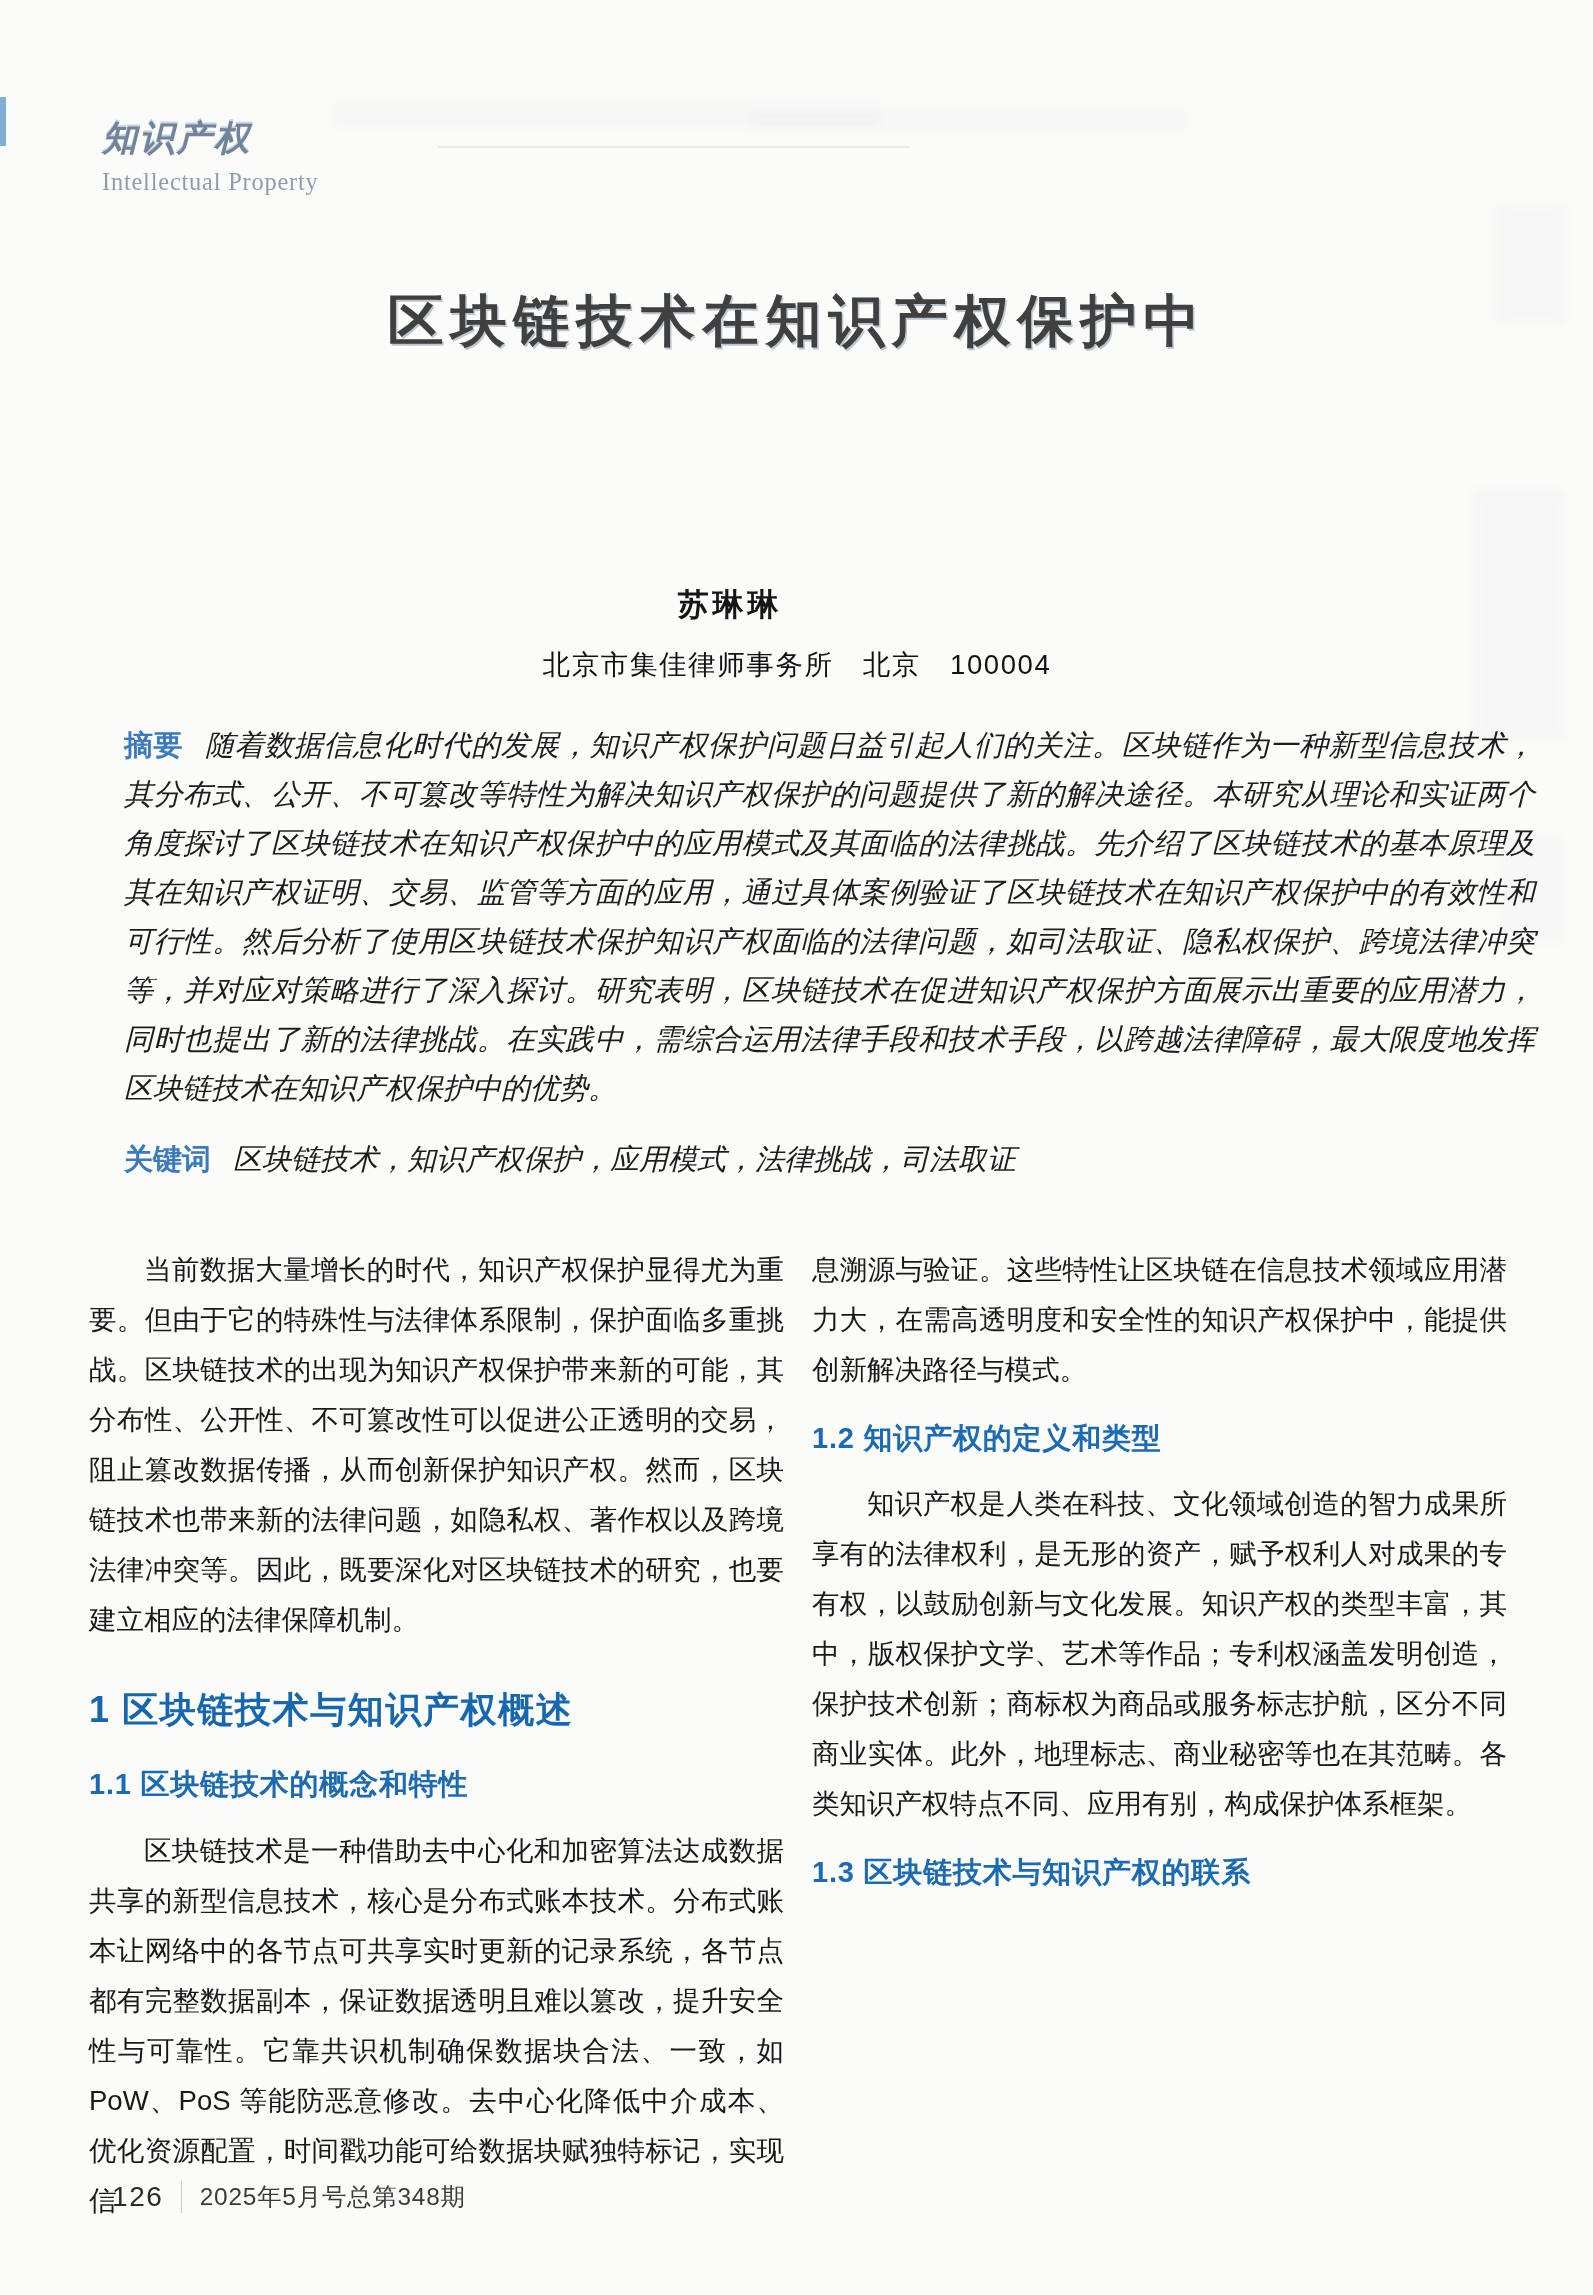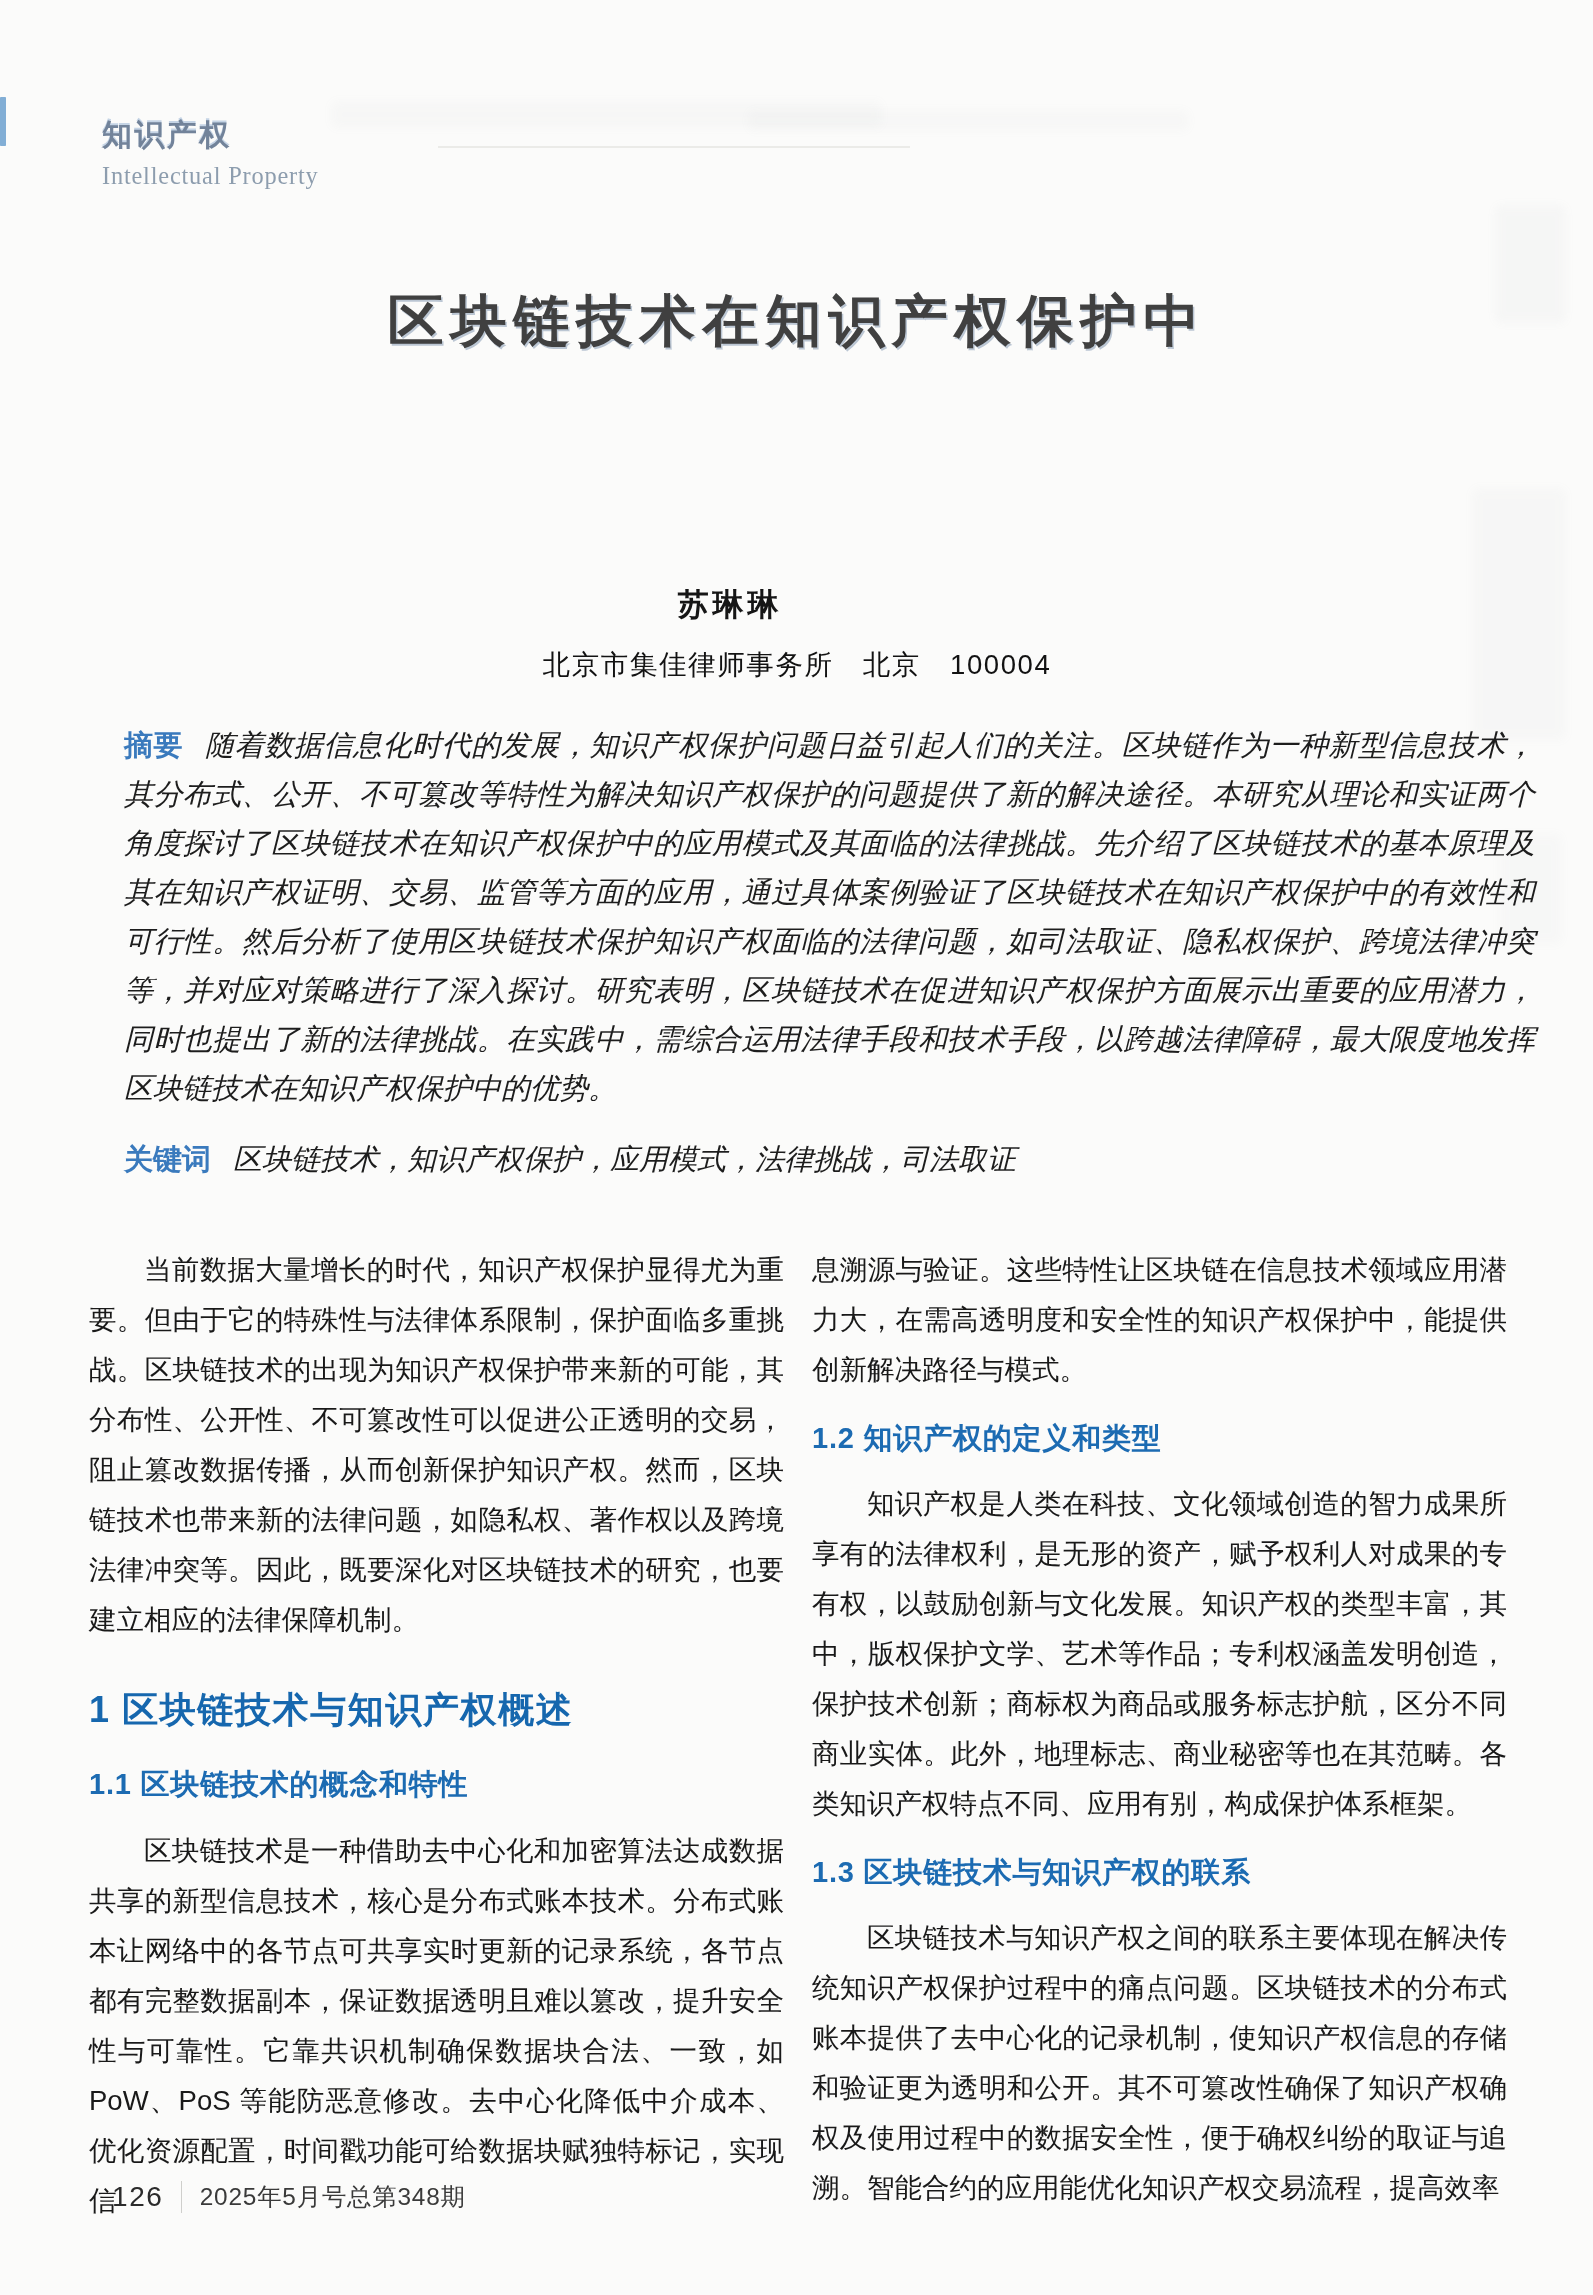--- a/index.html
+++ b/index.html
@@ -23,22 +23,23 @@
   .art-3 { left:1495px; top:205px; width:71px; height:118px; opacity:.05; }
   .art-4 { left:1472px; top:488px; width:94px; height:252px; opacity:.045; }
   .art-5 { left:1499px; top:834px; width:63px; height:110px; opacity:.04; }
   .header-rule {
     position:absolute; left:438px; top:146px; width:472px; height:1.6px;
     background:#ebebe8;
   }
   
   .journal-header { position:absolute; left:102px; top:115px; }
   .journal-cn {
-    font-size:30px; font-weight:600; letter-spacing:2.4px; color:#72839a;
+    font-size:35px; font-weight:600; letter-spacing:2.4px; color:#72839a;
     text-shadow:0 -1.6px 0 rgba(58,112,176,.28);
+    font-style:italic;
   }
   .journal-en {
     margin-top:6.3px; font-family:"Liberation Serif","DejaVu Serif",serif;
     font-size:24.4px; color:#8d9dae; letter-spacing:0.8px;
   }
   
   .title-block { position:absolute; left:0; top:266px; width:1594px; text-align:center; }
   .title-line {
     font-size:56px; font-weight:bold; color:#404040;
     letter-spacing:7px; line-height:110px;
@@ -137,21 +138,20 @@
       <div class="sec-heading">1 区块链技术与知识产权概述</div>
       <div class="sub-heading">1.1 区块链技术的概念和特性</div>
       <p class="body-p">区块链技术是一种借助去中心化和加密算法达成数据共享的新型信息技术，核心是分布式账本技术。分布式账本让网络中的各节点可共享实时更新的记录系统，各节点都有完整数据副本，保证数据透明且难以篡改，提升安全性与可靠性。它靠共识机制确保数据块合法、一致，如 PoW、PoS 等能防恶意修改。去中心化降低中介成本、优化资源配置，时间戳功能可给数据块赋独特标记，实现信</p>
     </div>
 
     <div class="col">
       <p class="body-p no-indent">息溯源与验证。这些特性让区块链在信息技术领域应用潜力大，在需高透明度和安全性的知识产权保护中，能提供创新解决路径与模式。</p>
       <div class="sub-heading">1.2 知识产权的定义和类型</div>
       <p class="body-p">知识产权是人类在科技、文化领域创造的智力成果所享有的法律权利，是无形的资产，赋予权利人对成果的专有权，以鼓励创新与文化发展。知识产权的类型丰富，其中，版权保护文学、艺术等作品；专利权涵盖发明创造，保护技术创新；商标权为商品或服务标志护航，区分不同商业实体。此外，地理标志、商业秘密等也在其范畴。各类知识产权特点不同、应用有别，构成保护体系框架。</p>
       <div class="sub-heading">1.3 区块链技术与知识产权的联系</div>
-      <p class="body-p">区块链技术与知识产权之间的联系主要体现在解决传统知识产权保护过程中的痛点问题。区块链技术的分布式账本提供了去中心化的记录机制，使知识产权信息的存储和验证更为透明和公开。其不可篡改性确保了知识产权确权及使用过程中的数据安全性，便于确权纠纷的取证与追溯。智能合约的应用能优化知识产权交易流程，提高效率</p>
     </div>
 
   </div>
 
   <div class="footer">
     <span class="page-num">126</span>
     <span class="footer-sep"></span>
     <span class="issue-info">2025年5月号总第348期</span>
   </div>
 

